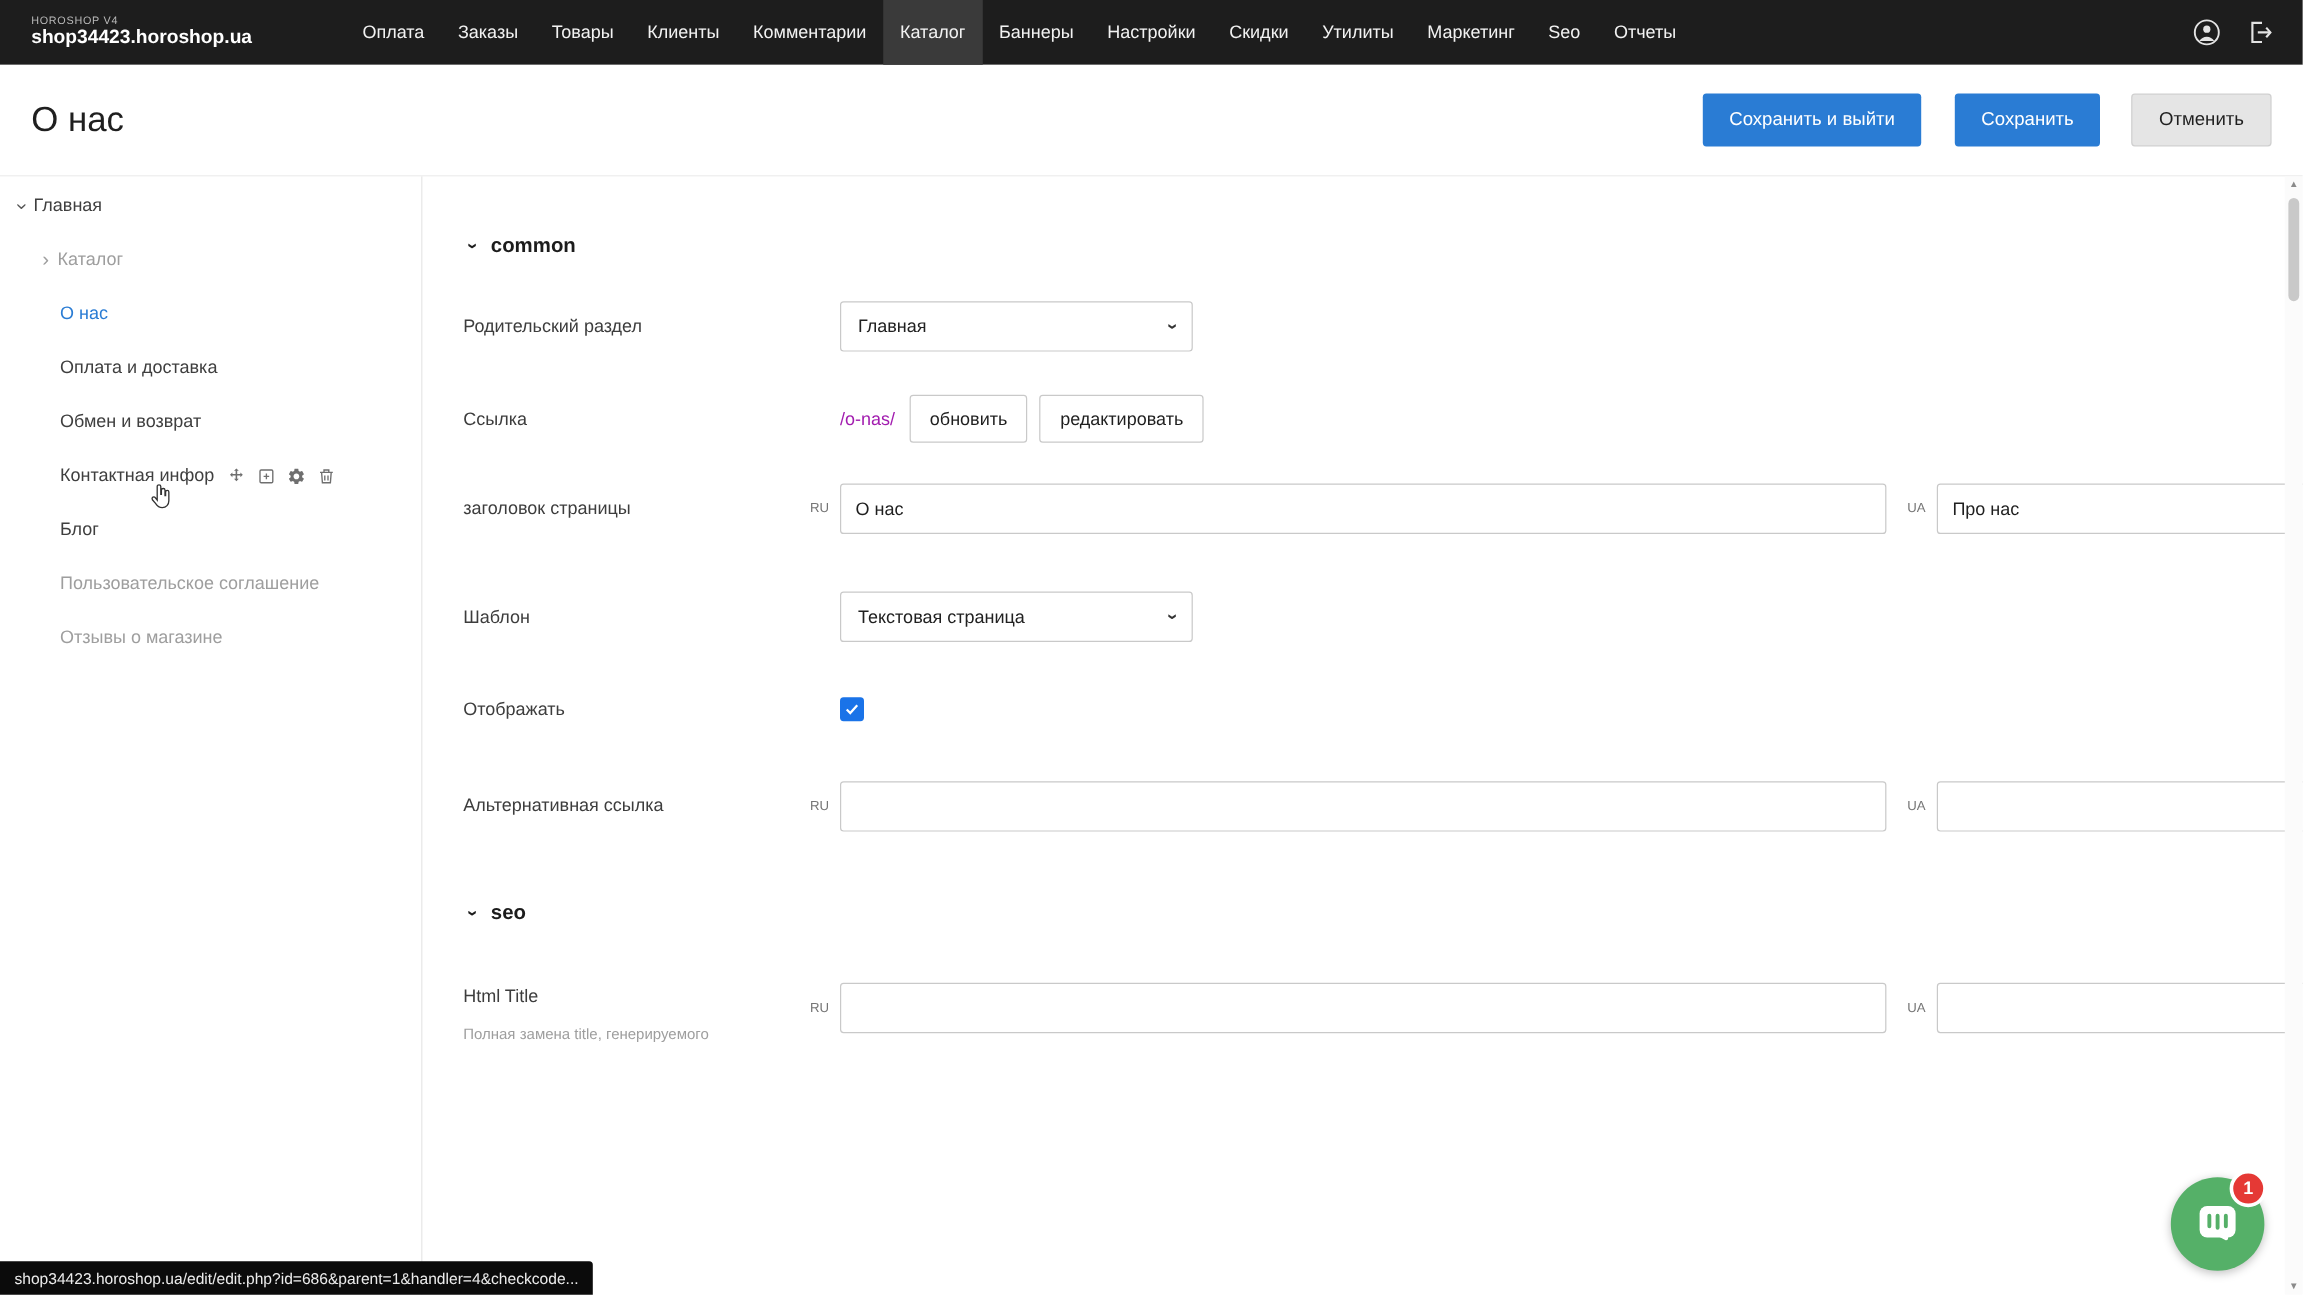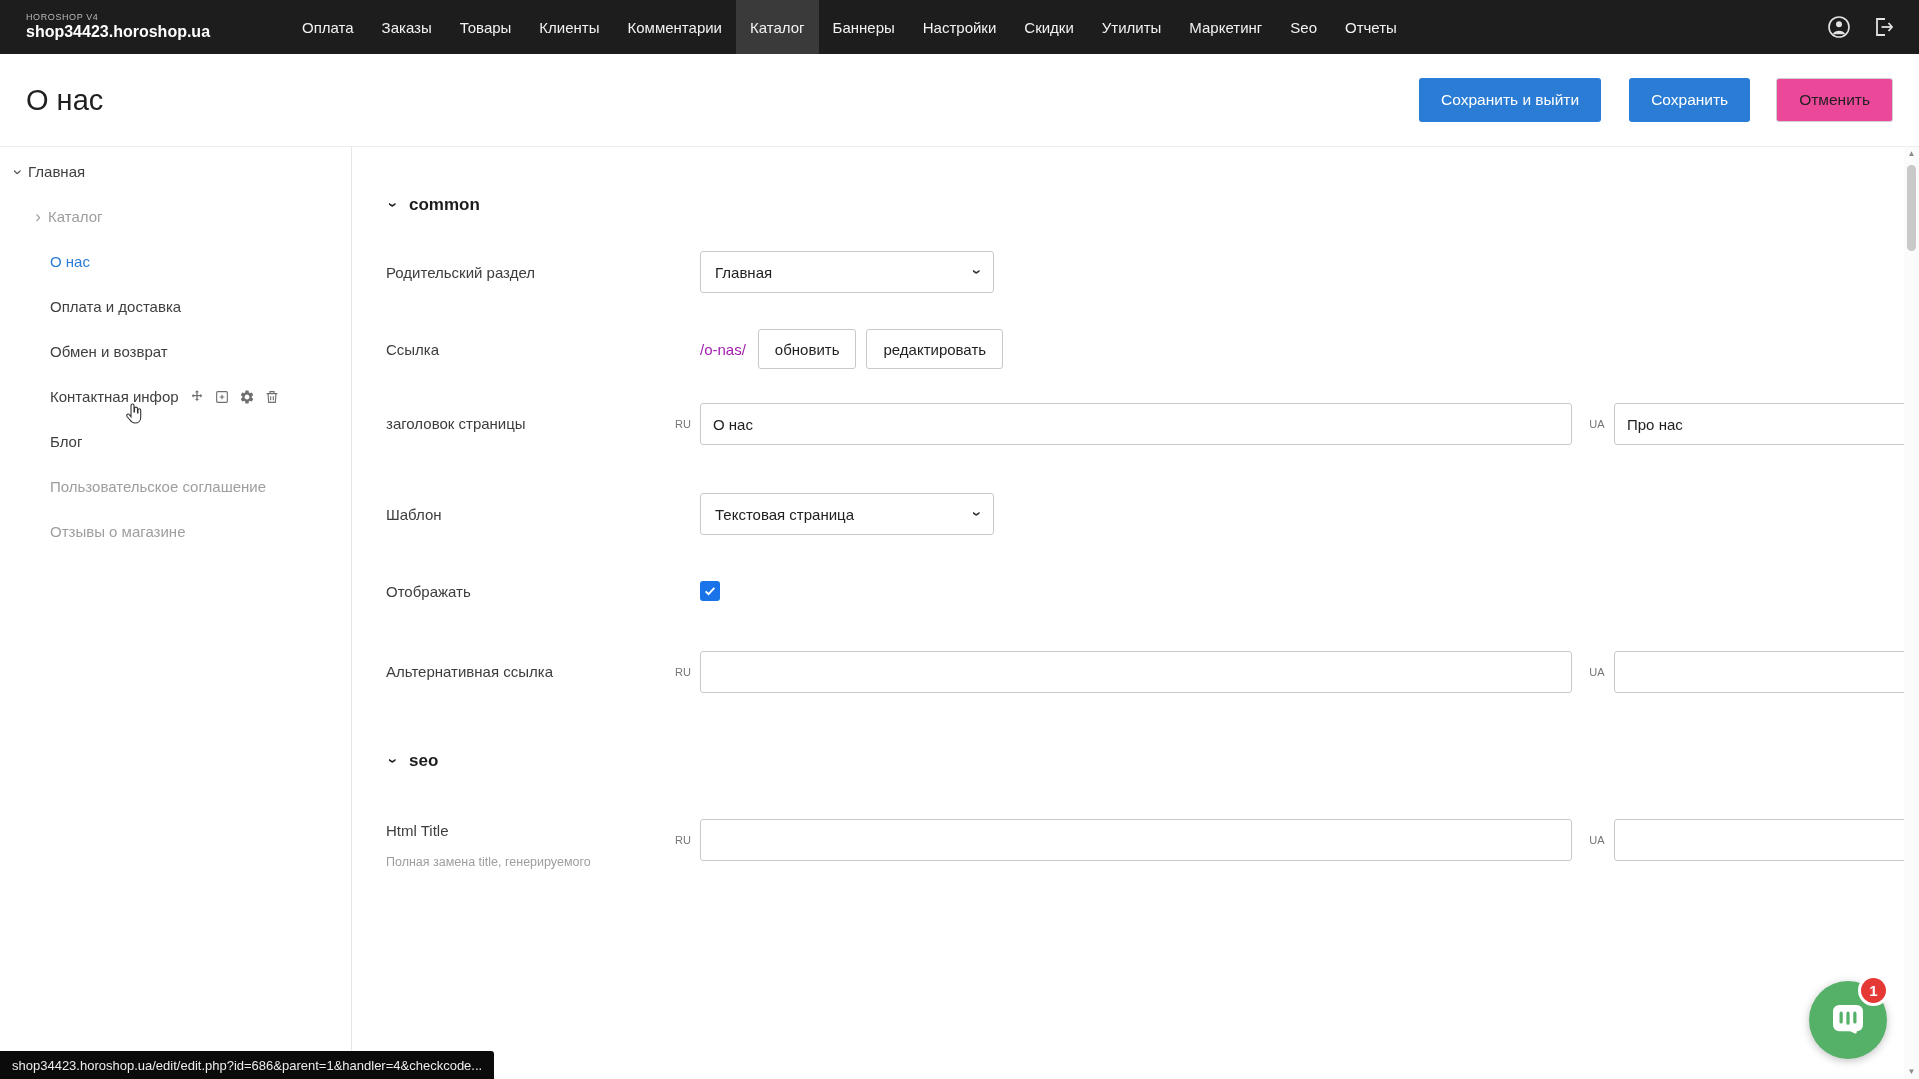--- a/index.html
+++ b/index.html
@@ -18,21 +18,21 @@
   .tb-icon { width: 24px; height: 24px; color: #e3e3e3; cursor: pointer; }
   .tb-icon svg { width: 100%; height: 100%; }
 
   
   .header { height: 92px; display: flex; align-items: center; padding: 0 26px; background: #fff; }
   .page-title { font-size: 29px; color: #1f1f1f; }
   .header-buttons { margin-left: auto; display: flex; align-items: center; }
   .btn { height: 44px; border-radius: 3px; font-size: 15.5px; padding: 0 22px; cursor: pointer;
     font-family: inherit; border: none; }
   .btn-blue { background: #2a7cd4; color: #fff; margin-left: 28px; }
-  .btn-plain { background: #ec4899; color: #1f1f1f; border: 1px solid #cfcfcf; margin-left: 26px; }
+  .btn-plain { background: #e5e5e5; color: #1f1f1f; border: 1px solid #cfcfcf; margin-left: 26px; }
 
   
   .body-wrap { display: flex; height: 933px; border-top: 1px solid #ededed; position: relative; }
 
   
   .sidebar { width: 352px; border-right: 1px solid #e6e6e6; padding-top: 2px; position: relative; flex: none; }
   .tree-row { height: 45px; display: flex; align-items: center; font-size: 15px; color: #3f3f3f; cursor: pointer; padding-left: 50px; position: relative; }
   .tree-row.root { padding-left: 8px; }
   .tree-row.parent { padding-left: 28px; }
   .chev { display: inline-block; width: 20px; font-size: 17px; color: #555; text-align: center; flex: none; }

